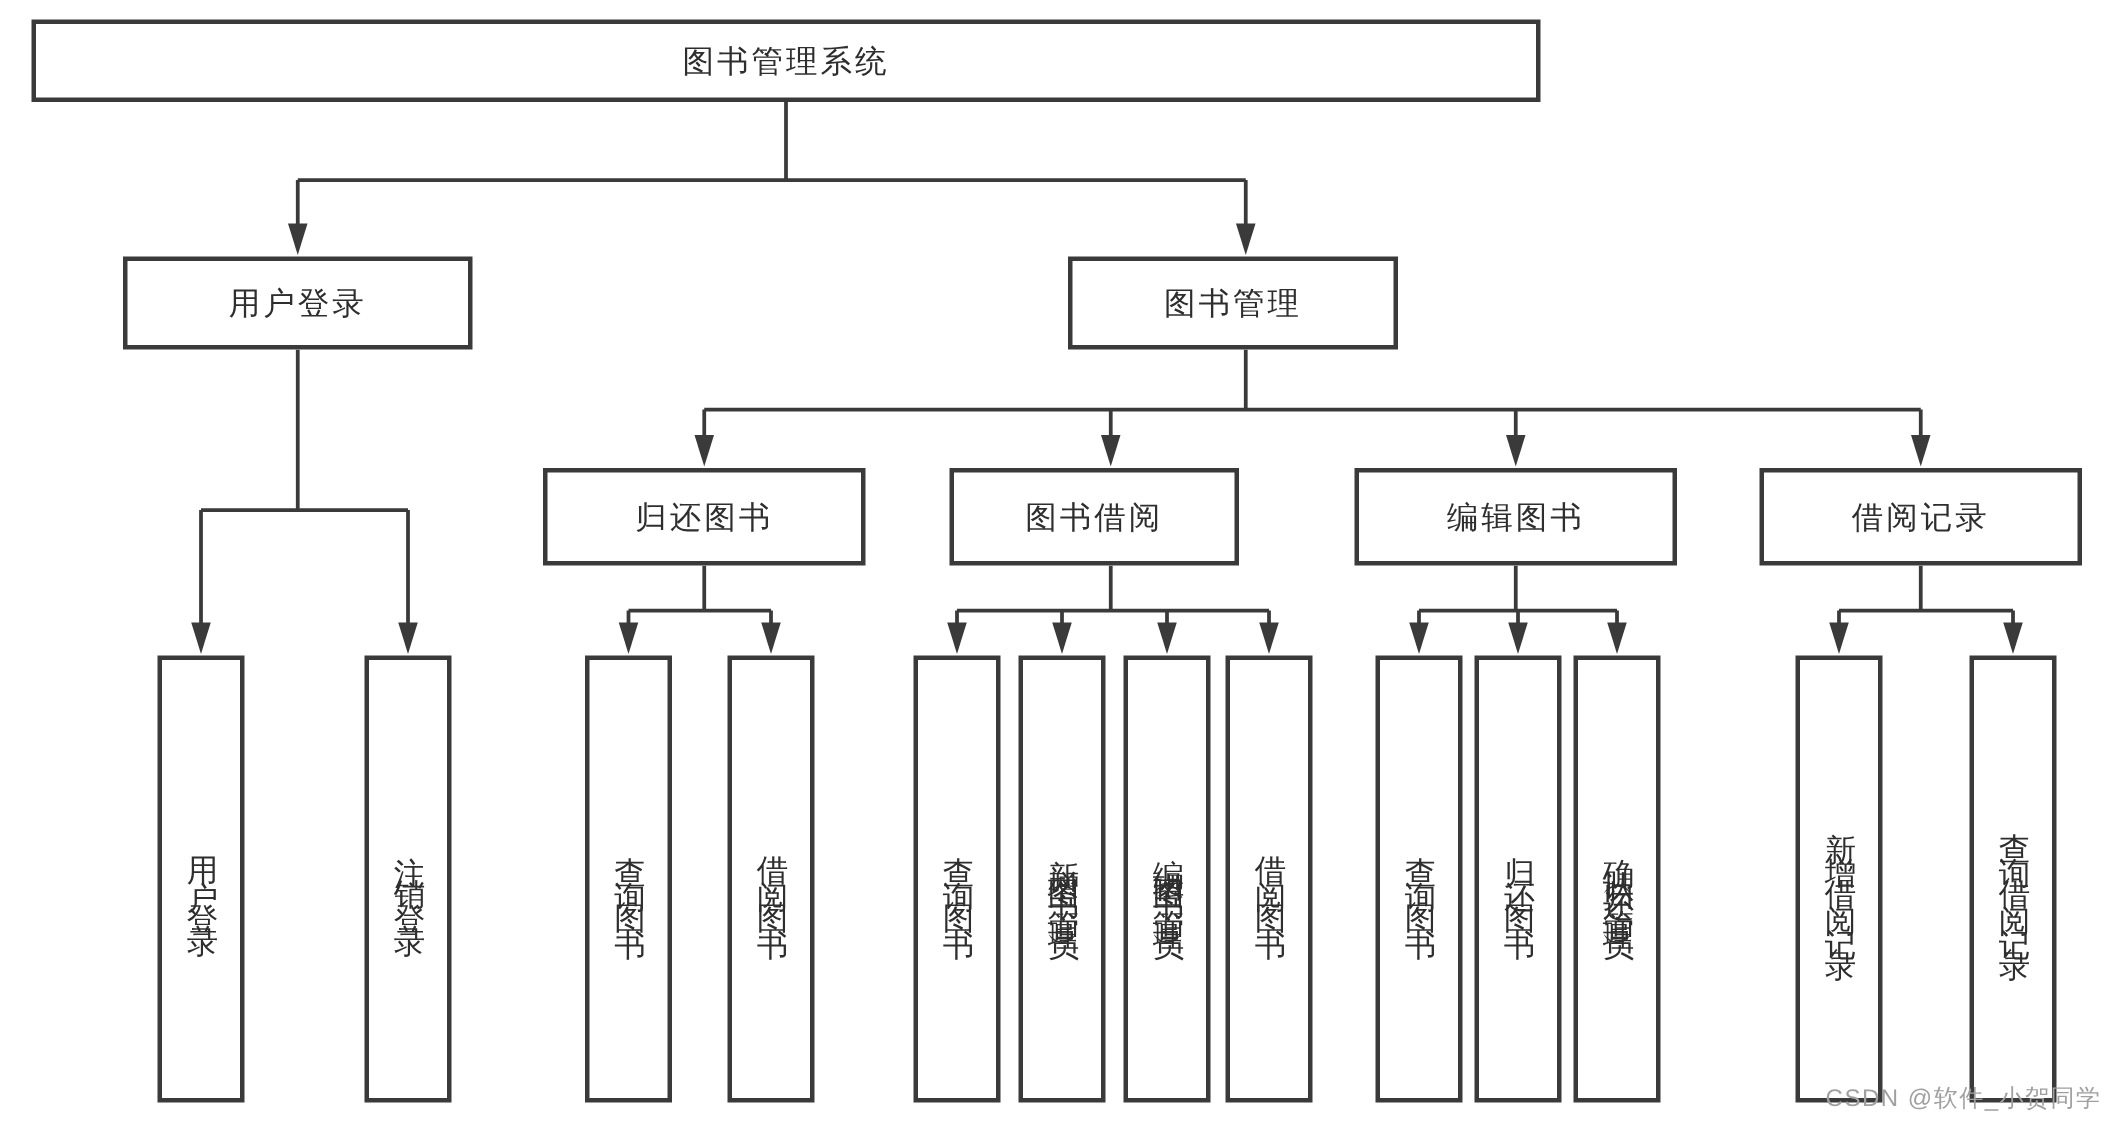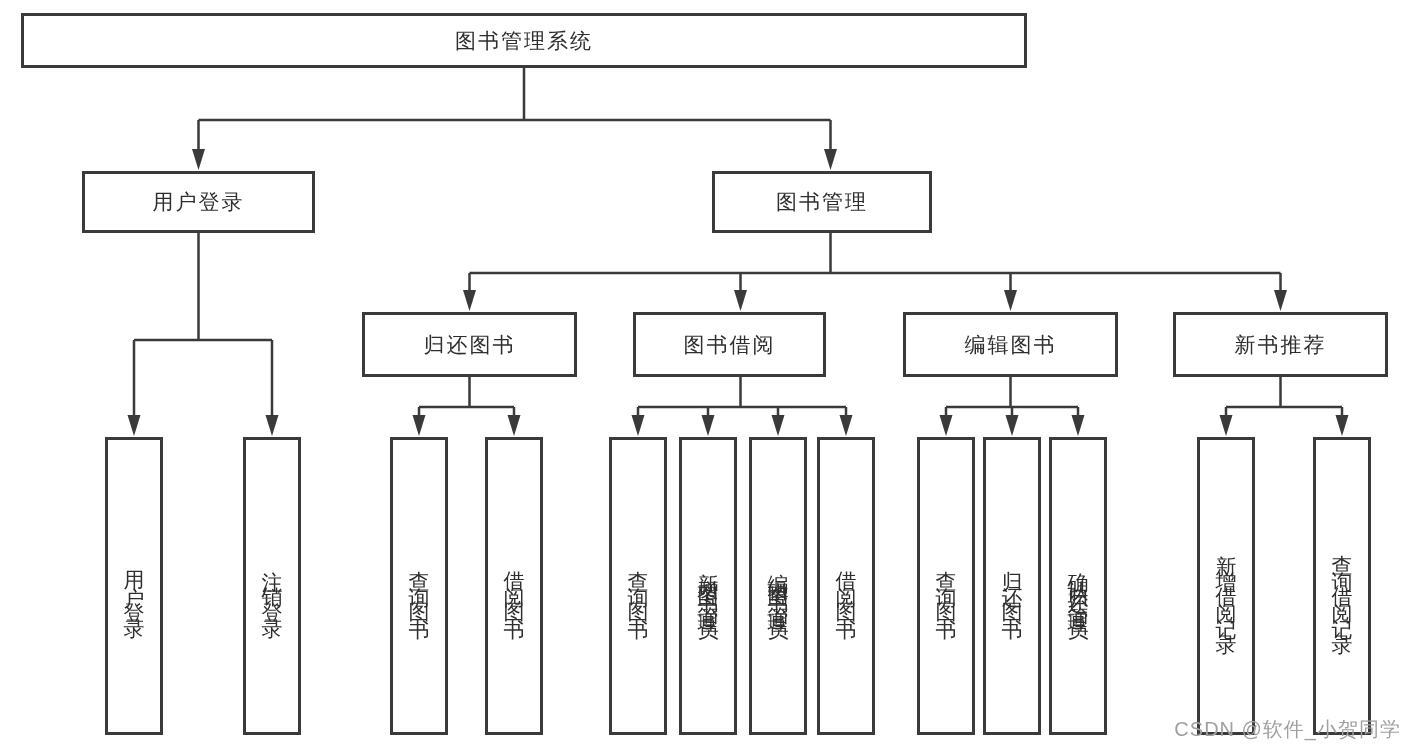--- a/index.html
+++ b/index.html
@@ -28,21 +28,21 @@
     color:var(--text);
     font-size:21px;
   }
   .node.h span{letter-spacing:2px;white-space:nowrap;}
   .node.v{writing-mode:vertical-rl;text-orientation:mixed;}
   .node.v span{white-space:nowrap;}
   .watermark{
     position:absolute;
     right:4px;bottom:4px;
     color:var(--wm);
-    font-size:20px;
+    font-size:16px;
     letter-spacing:1px;
     white-space:nowrap;
   }
 </style>
 </head>
 <body>
 
 <div class="stage">
 
   <svg class="connectors" viewBox="0 0 1405 747">
@@ -99,21 +99,21 @@
   <div class="node h" style="left:362px;top:312px;width:215px;height:65px">
     <span>归还图书</span>
   </div>
   <div class="node h" style="left:633px;top:312px;width:193px;height:65px">
     <span>图书借阅</span>
   </div>
   <div class="node h" style="left:903px;top:312px;width:215px;height:65px">
     <span>编辑图书</span>
   </div>
   <div class="node h" style="left:1173px;top:312px;width:215px;height:65px">
-    <span>新书推荐</span>
+    <span>借阅记录</span>
   </div>
 
   <div class="node v" style="left:105px;top:437px;width:58px;height:298px">
     <span style="letter-spacing: 16px;">用户登录</span>
   </div>
   <div class="node v" style="left:243px;top:437px;width:58px;height:298px">
     <span style="letter-spacing: 16px;">注销登录</span>
   </div>
 
   <div class="node v" style="left:390px;top:437px;width:58px;height:298px">

